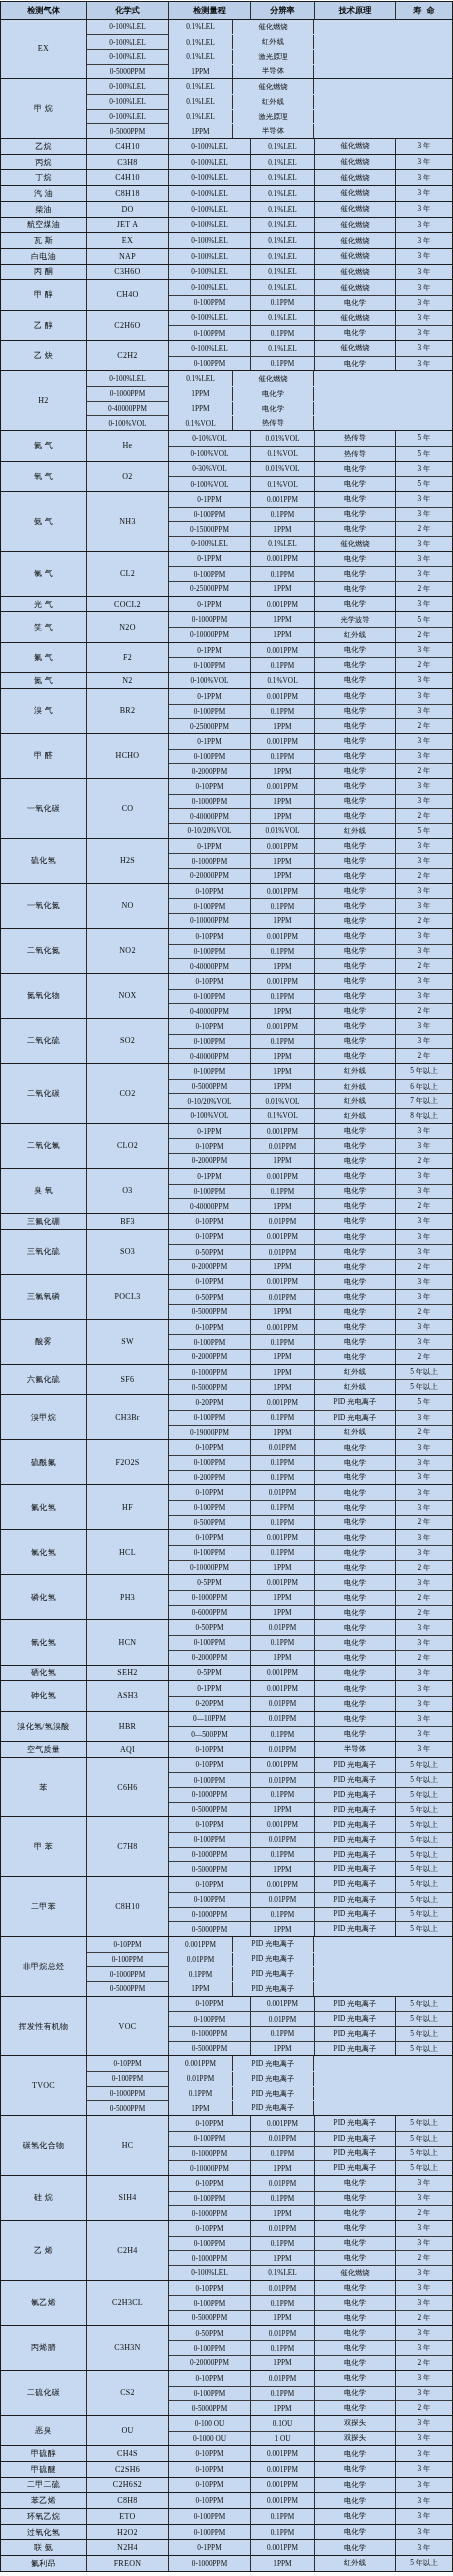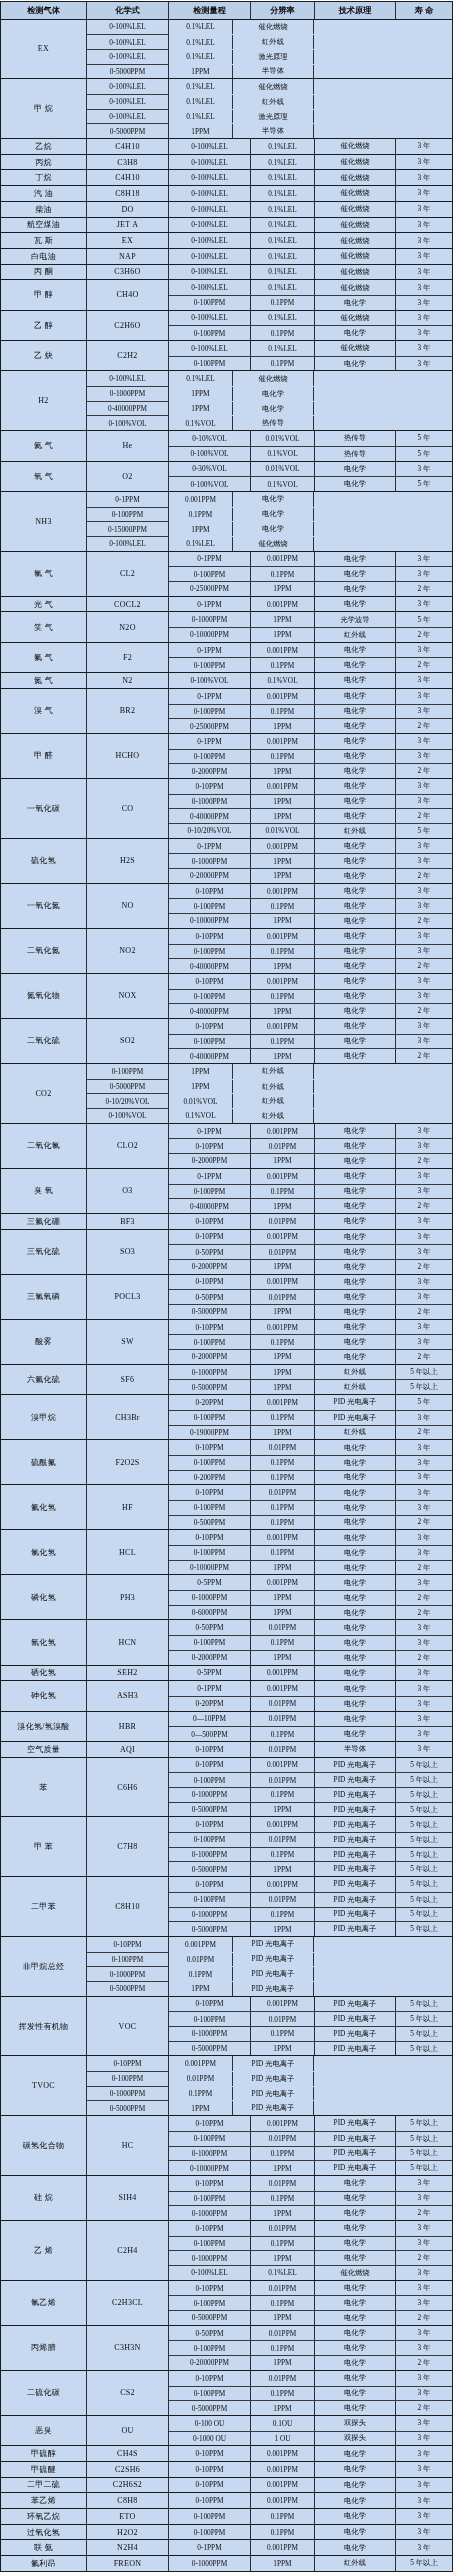--- a/index.html
+++ b/index.html
@@ -13,21 +13,21 @@
     background: #c7d9f0;
   }
 
   
   .header-row {
     display: grid;
     grid-template-columns: 86px 82px 82px 64px 81px 1fr;
     height: 16.4px;
     background: #bccfe8;
     border-bottom: 1.2px solid #1c1c1c;
-    font-family: Liberation Sans, sans-serif;
+    font-family: Liberation Mono, monospace;
     font-weight: bold;
     font-size: 8.2px;
   }
   .header-row .cell { border-right: 0.6px solid #2e2e2e; }
   .header-row .cell:last-child { border-right: none; }
 
   .cell {
     display: flex;
     align-items: center;
     justify-content: center;
@@ -354,20 +354,21 @@
           </div>
           <div class="subrow">
             <div class="cell">0-100%VOL</div>
             <div class="cell">0.1%VOL</div>
             <div class="cell">电化学</div>
             <div class="cell">5 年</div>
           </div>
         </div>
       </div>
       <div class="group">
+        <div class="cell gas-cell">氨 气</div>
         <div class="cell formula-cell">NH3</div>
         <div class="subrows">
           <div class="subrow">
             <div class="cell">0-1PPM</div>
             <div class="cell">0.001PPM</div>
             <div class="cell">电化学</div>
             <div class="cell">3 年</div>
           </div>
           <div class="subrow">
             <div class="cell">0-100PPM</div>
@@ -665,20 +666,21 @@
           </div>
           <div class="subrow">
             <div class="cell">0-40000PPM</div>
             <div class="cell">1PPM</div>
             <div class="cell">电化学</div>
             <div class="cell">2 年</div>
           </div>
         </div>
       </div>
       <div class="group">
+        <div class="cell gas-cell">二氧化碳</div>
         <div class="cell formula-cell">CO2</div>
         <div class="subrows">
           <div class="subrow">
             <div class="cell">0-100PPM</div>
             <div class="cell">1PPM</div>
             <div class="cell">红外线</div>
             <div class="cell">5 年以上</div>
           </div>
           <div class="subrow">
             <div class="cell">0-5000PPM</div>

